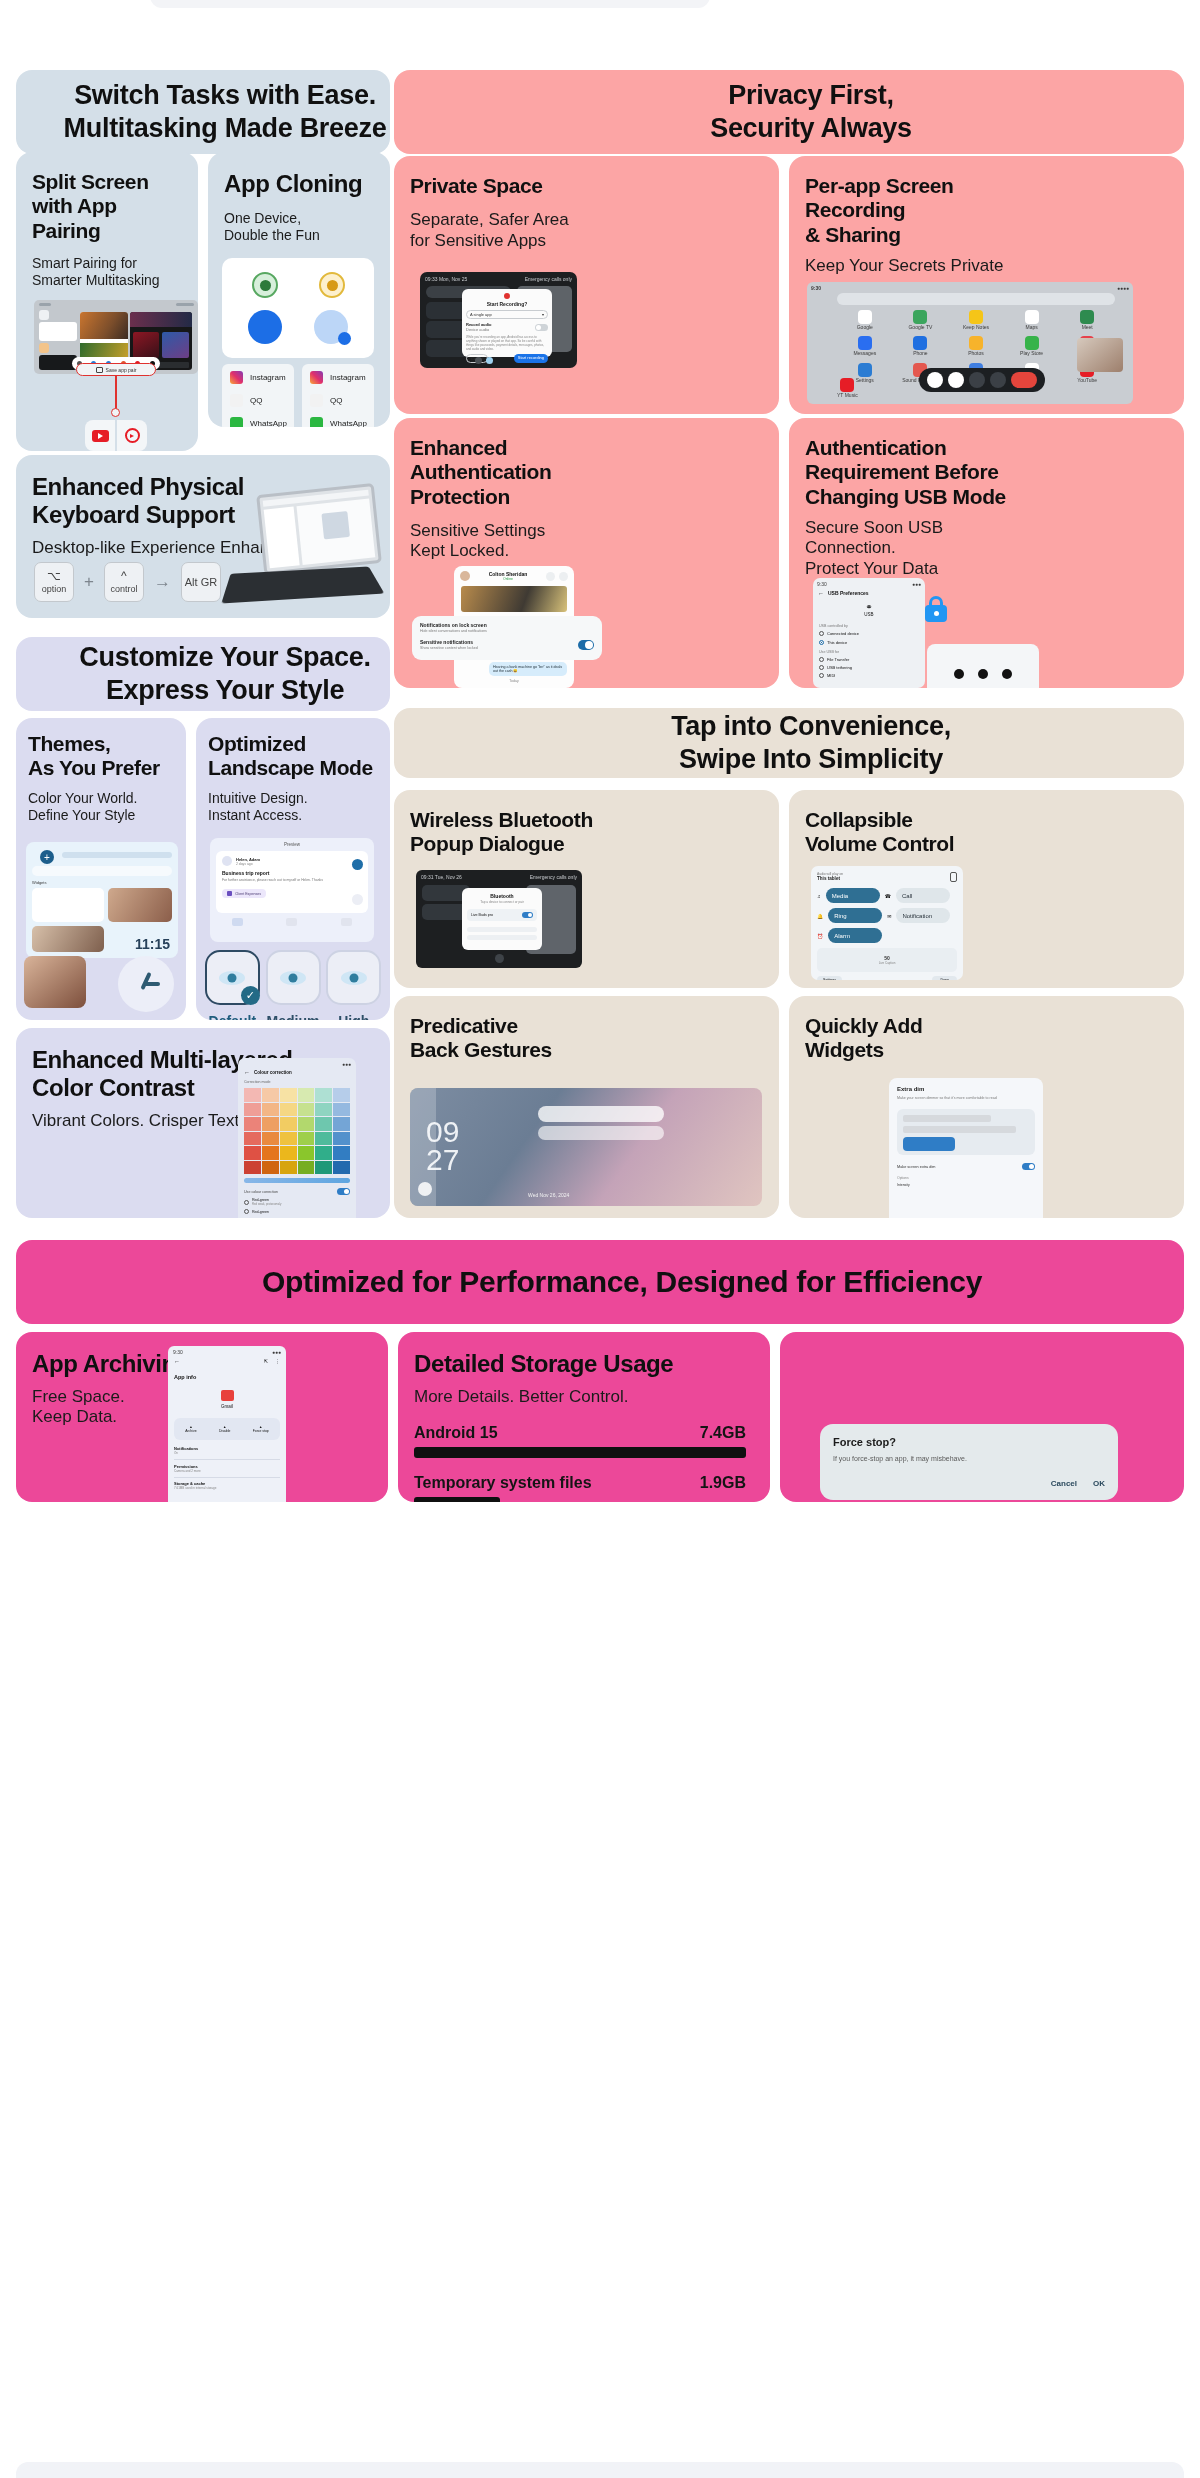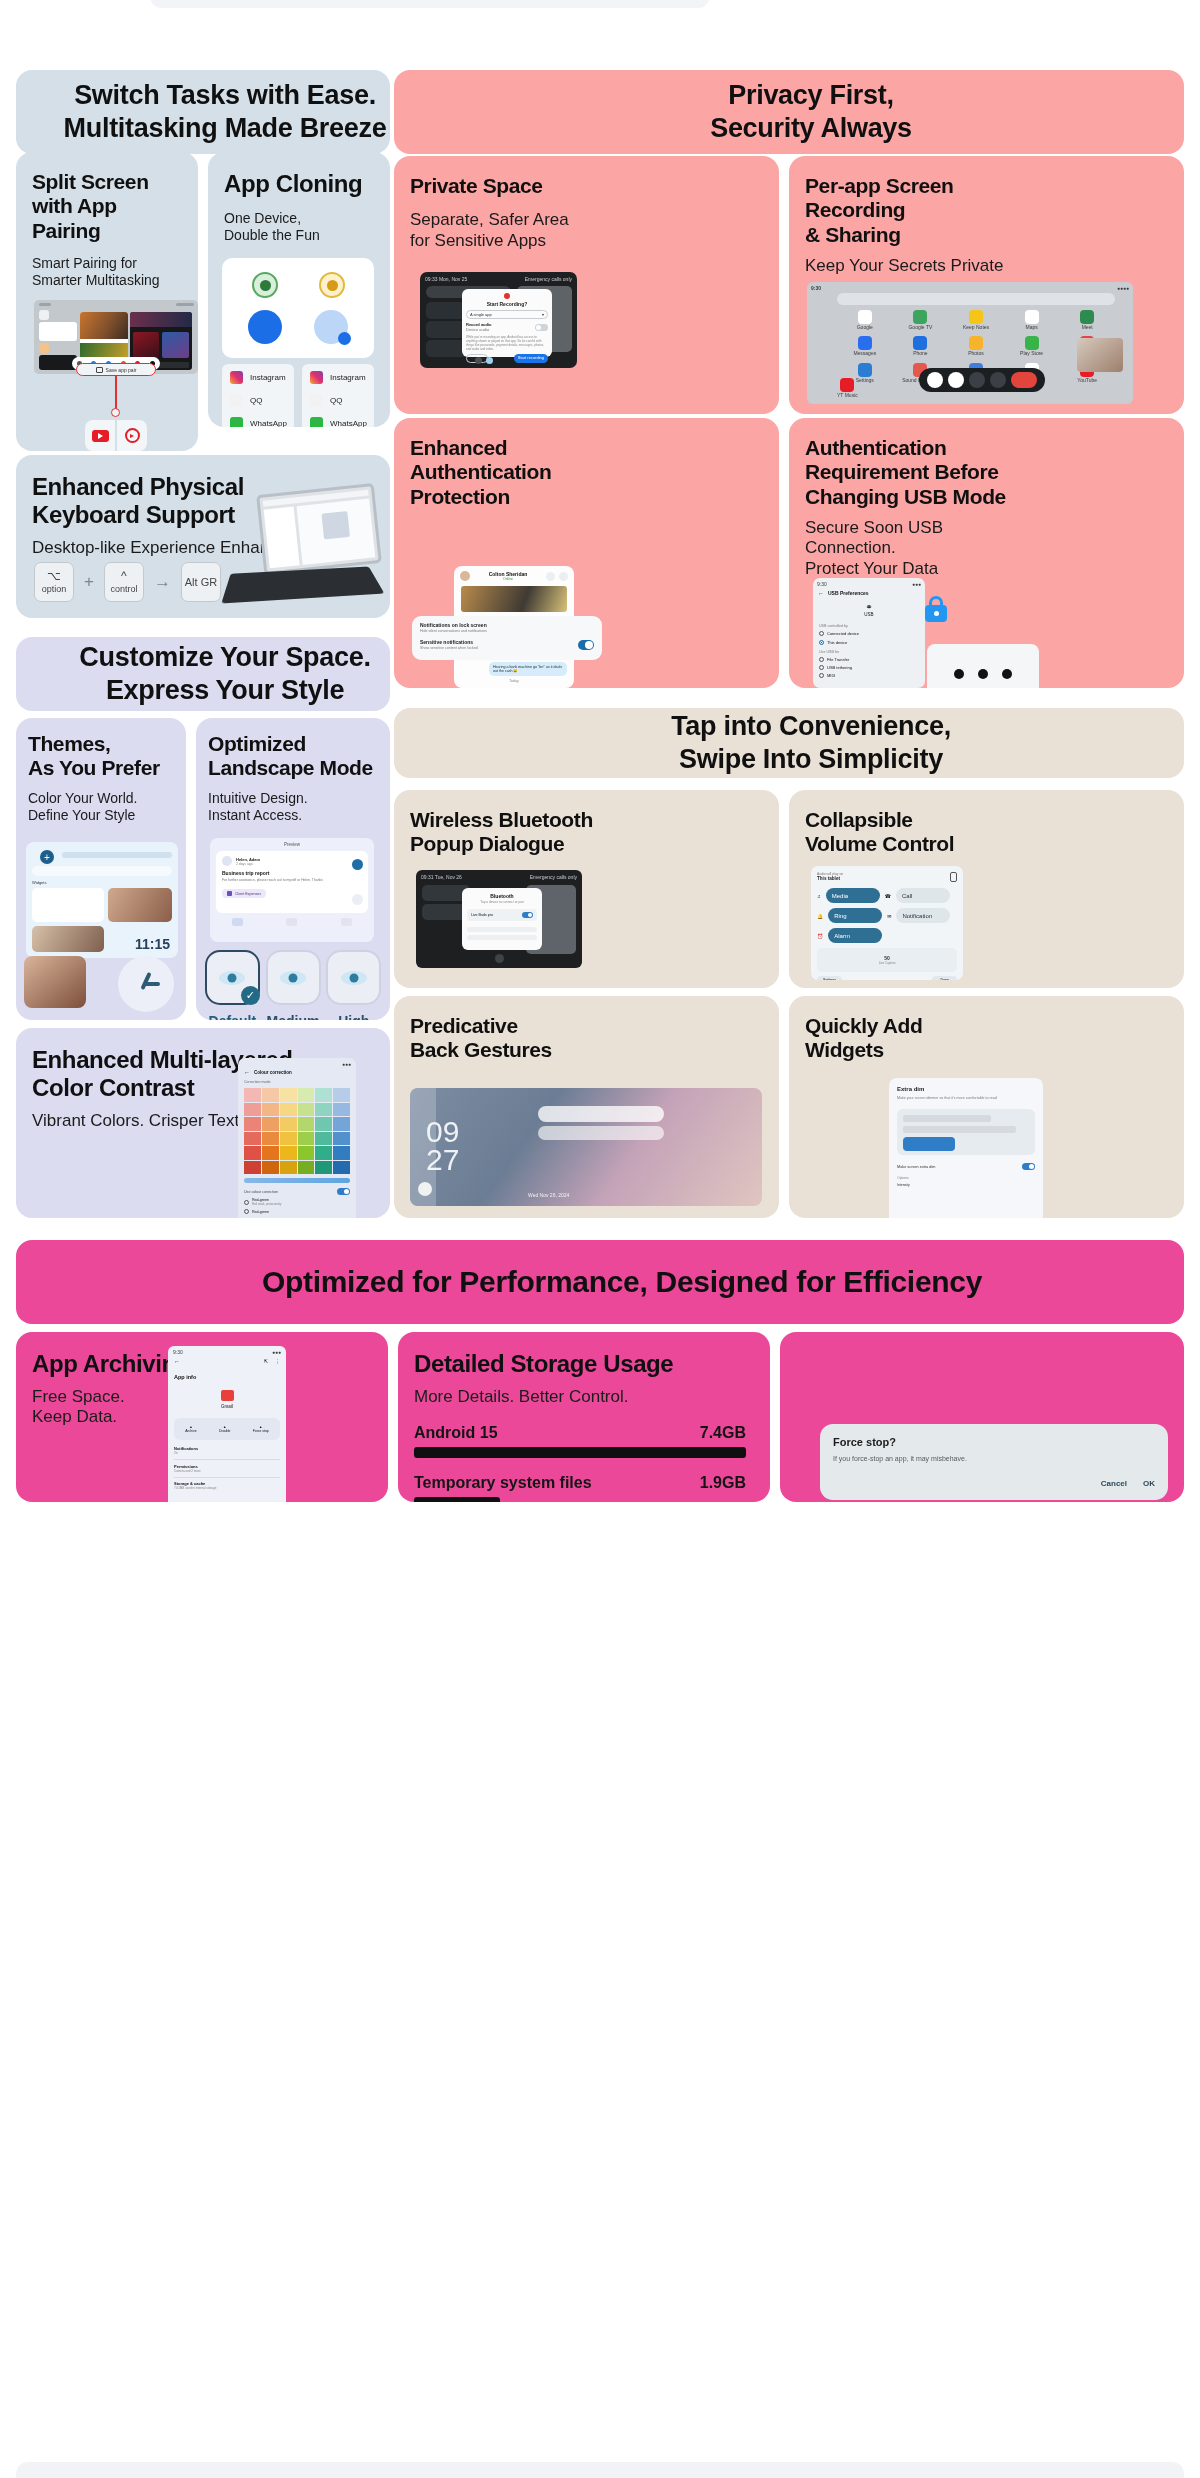--- a/index.html
+++ b/index.html
@@ -409,20 +409,24 @@
       </div>
     </div>
 
     <div class="card green" style="position:absolute;top:418px;left:0;width:385px;height:270px;">
       <div class="pad">
         <h3 class="sm">
           <span>Enhanced</span><br>
           <span>Authentication</span><br>
           <span>Protection</span>
         </h3>
+        <p class="sub">
+          <span>Sensitive Settings</span><br>
+          <span>Kept Locked.</span>
+        </p>
       </div>
 
       <div class="mock screen-white" style="left:60px;top:148px;width:120px;height:122px;border-radius:8px;">
         <div style="display:flex;align-items:center;gap:4px;padding:5px 6px;">
           <div class="dot" style="width:10px;height:10px;background:#d9b79b;"></div>
           <div style="flex:1;text-align:center;">
             <div style="font-size:5px;font-weight:700;">Colton Sheridan</div>
             <div style="font-size:3.5px;color:#2a9d48;">Online</div>
           </div>
           <div class="dot" style="width:9px;height:9px;background:#eceff1;"></div>
@@ -890,21 +894,21 @@
         <div class="st-bar" style="width:100%;"></div>
         <div class="st-row">
           <span>Temporary system files</span>
           <span>1.9GB</span>
         </div>
         <div class="st-bar" style="width:26%;"></div>
       </div>
     </div>
 
     <div class="card pink" style="position:absolute;top:1332px;left:764px;width:404px;height:170px;">
-      <div class="fs-dialog" style="position:absolute;left:40px;top:92px;width:348px;">
+      <div class="fs-dialog" style="position:absolute;left:40px;top:92px;width:298px;">
         <div class="t">Force stop?</div>
         <div class="b">If you force-stop an app, it may misbehave.</div>
         <div class="fs-actions">
           <span>Cancel</span>
           <span>OK</span>
         </div>
       </div>
     </div>
   </div>
 

